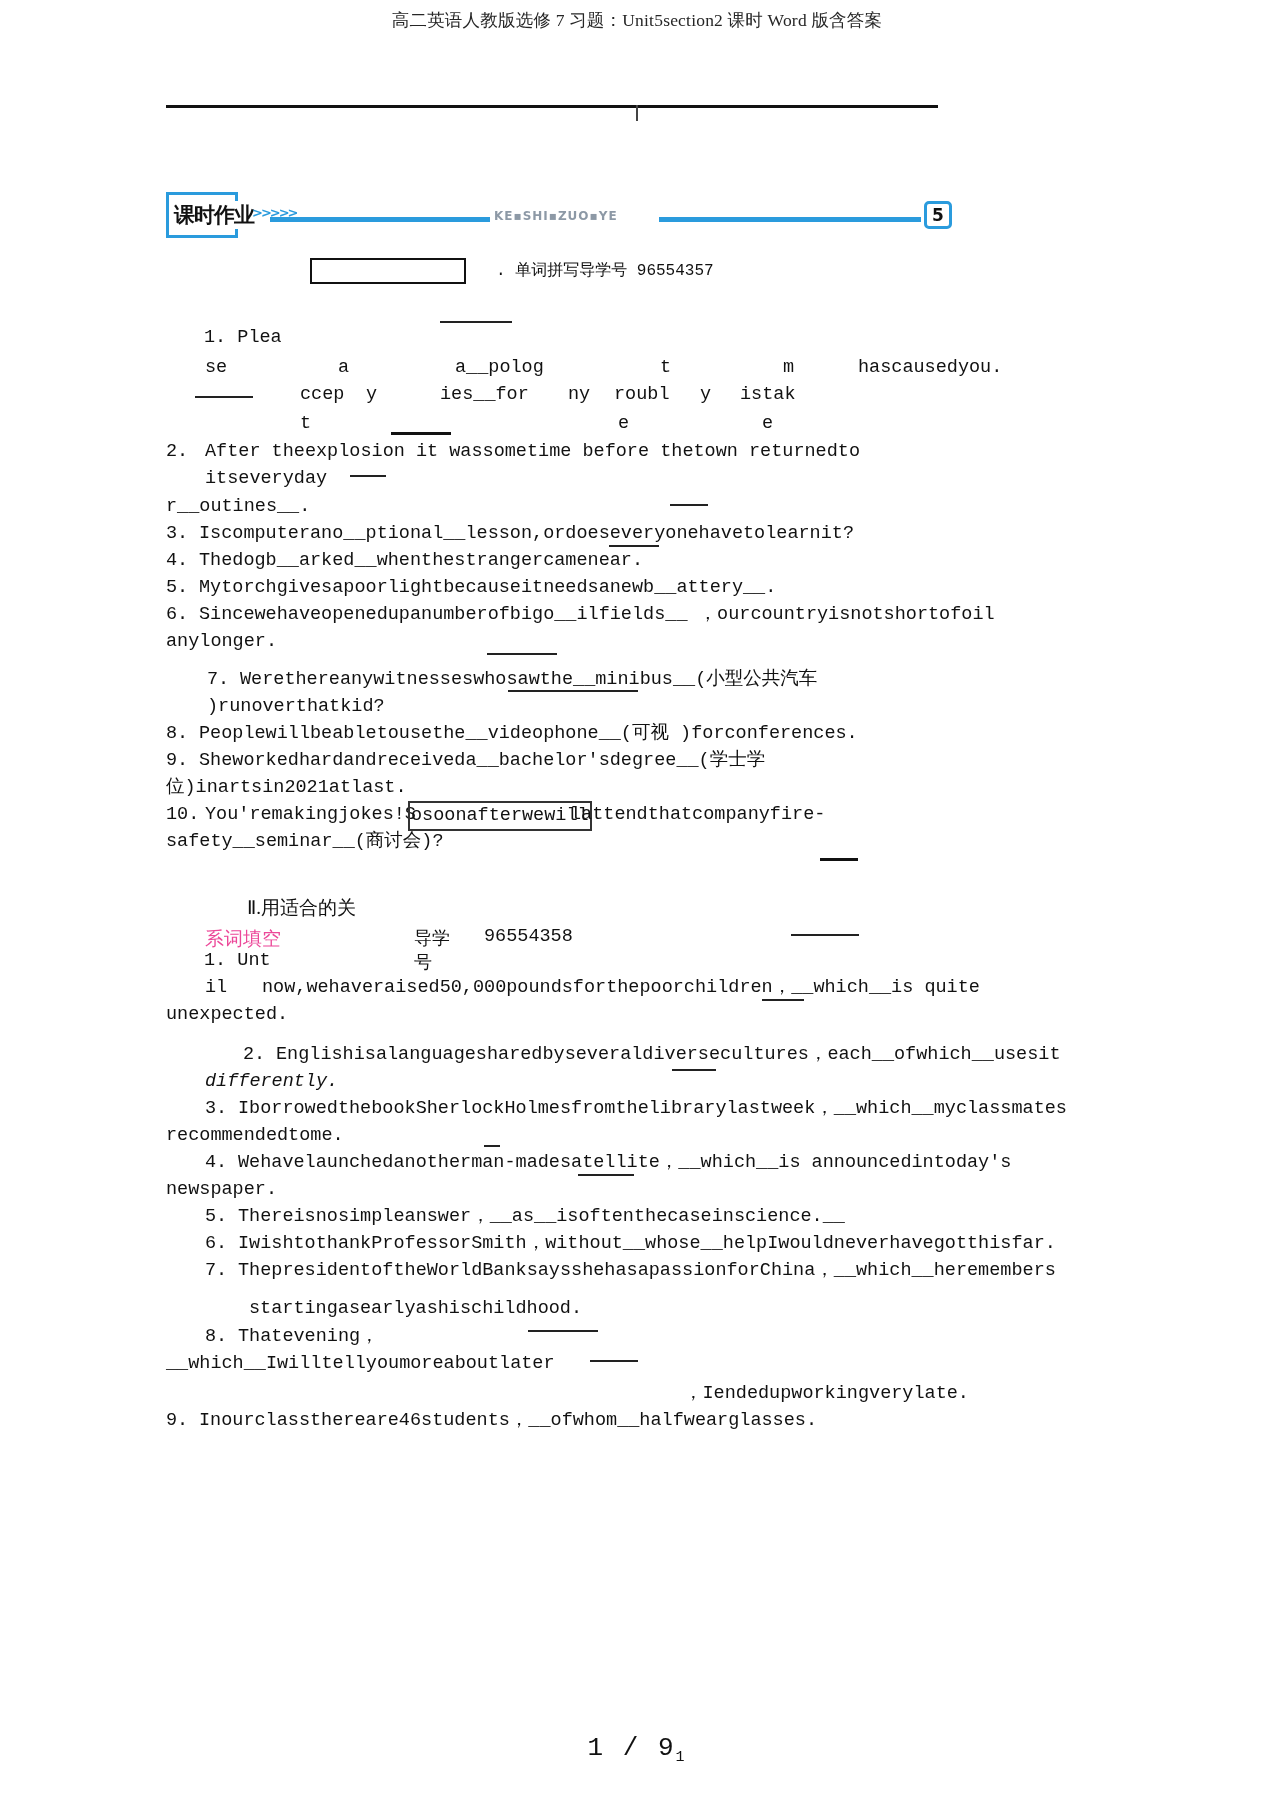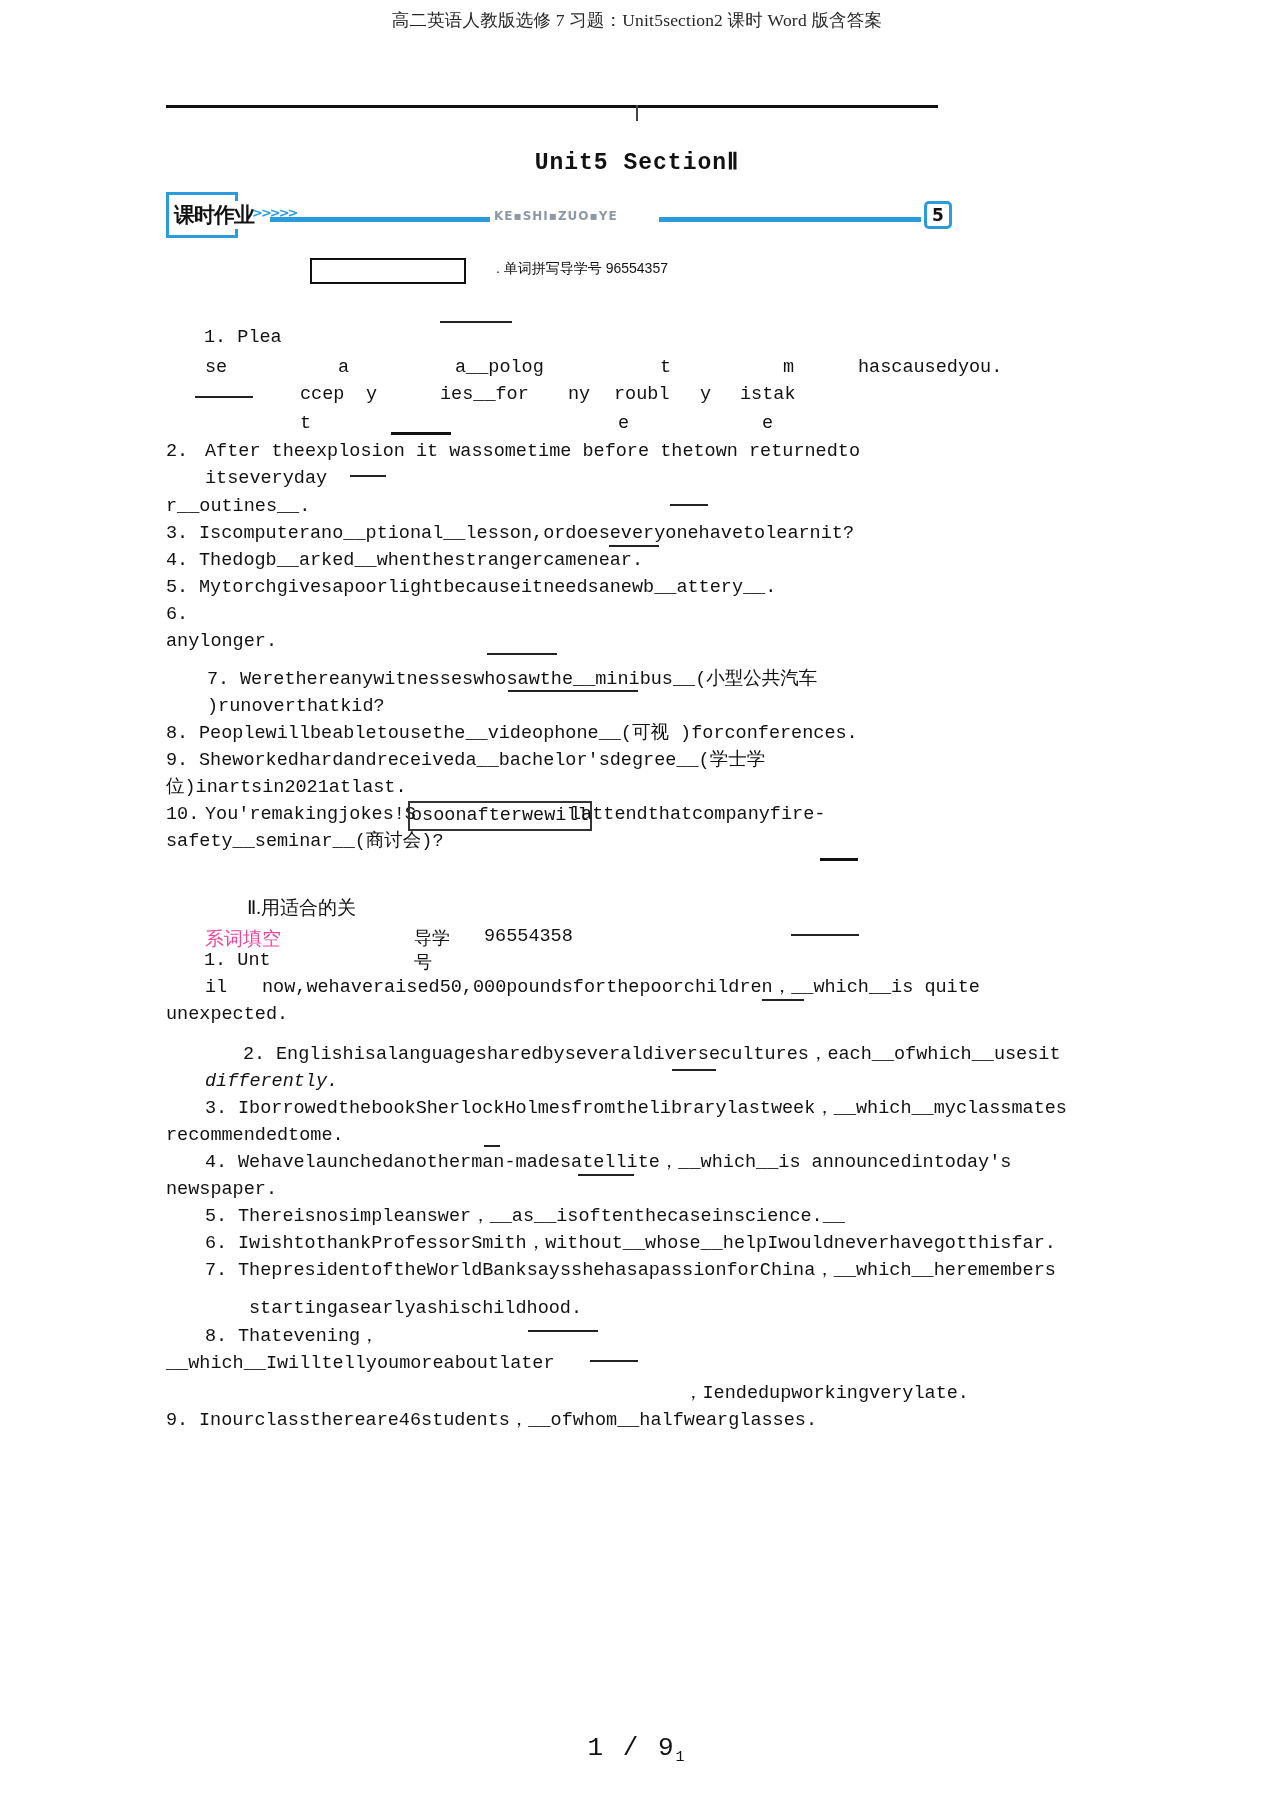--- a/index.html
+++ b/index.html
@@ -165,24 +165,24 @@
     width: 156px;
     height: 26px;
     border: 2px solid #111;
     box-sizing: border-box;
     background: #fff;
   }
   .sec1-text {
     position: absolute;
     left: 186px;
     top: 2px;
-    font-size: 14px;
+    font-size: 16px;
     white-space: nowrap;
     color: #111;
-    font-family: Liberation Sans, sans-serif;
+    font-family: Liberation Mono, monospace;
   }
 
   
   .tb {
     position: absolute;
     font-size: 18.5px;
     line-height: 26px;
     color: #111;
     font-family: "Liberation Mono", monospace;
     white-space: nowrap;
@@ -231,21 +231,20 @@
 </head>
 <body>
 
 <div class="page">
 
   <div class="running-head">高二英语人教版选修 7 习题：Unit5section2 课时 Word 版含答案</div>
 
   <div class="top-rule"></div>
   <div class="rule-tick"></div>
 
-  <div class="unit-title">Unit5  SectionⅡ</div>
 
   <div class="banner">
     <div class="banner-box"></div>
     <div class="banner-label">课时作业</div>
     <div class="banner-chevrons">&gt;&gt;&gt;&gt;&gt;</div>
     <div class="banner-line-left"></div>
     <div class="banner-pinyin">KE▪SHI▪ZUO▪YE</div>
     <div class="banner-line-right"></div>
     <div class="banner-badge">5</div>
   </div>
@@ -290,20 +289,21 @@
   <div class="tb" style="left:199px; top:521px;">Iscomputerano__ptional__lesson,ordoeseveryonehavetolearnit?</div>
 
   <div class="stray" style="left:609px; top:545px; width:50px;"></div>
   <div class="tb" style="left:166px; top:548px;">4.</div>
   <div class="tb" style="left:199px; top:548px;">Thedogb__arked__whenthestrangercamenear.</div>
 
   <div class="tb" style="left:166px; top:575px;">5.</div>
   <div class="tb" style="left:199px; top:575px;">Mytorchgivesapoorlightbecauseitneedsanewb__attery__.</div>
 
   <div class="tb" style="left:166px; top:602px;">6.</div>
+  <div class="tb" style="left:199px; top:602px;">Sincewehaveopenedupanumberofbigo__ilfields__ ，ourcountryisnotshortofoil</div>
   <div class="tb" style="left:166px; top:629px;">anylonger.</div>
 
   <div class="stray" style="left:487px; top:653px; width:70px;"></div>
   <div class="tb" style="left:207px; top:667px;">7.</div>
   <div class="tb" style="left:240px; top:667px;">Werethereanywitnesseswhosawthe__minibus__(小型公共汽车</div>
   <div class="stray" style="left:508px; top:690px; width:130px;"></div>
   <div class="tb" style="left:207px; top:694px;">)runoverthatkid?</div>
 
   <div class="tb" style="left:166px; top:721px;">8.</div>
   <div class="tb" style="left:199px; top:721px;">Peoplewillbeabletousethe__videophone__(可视  )forconferences.</div>

